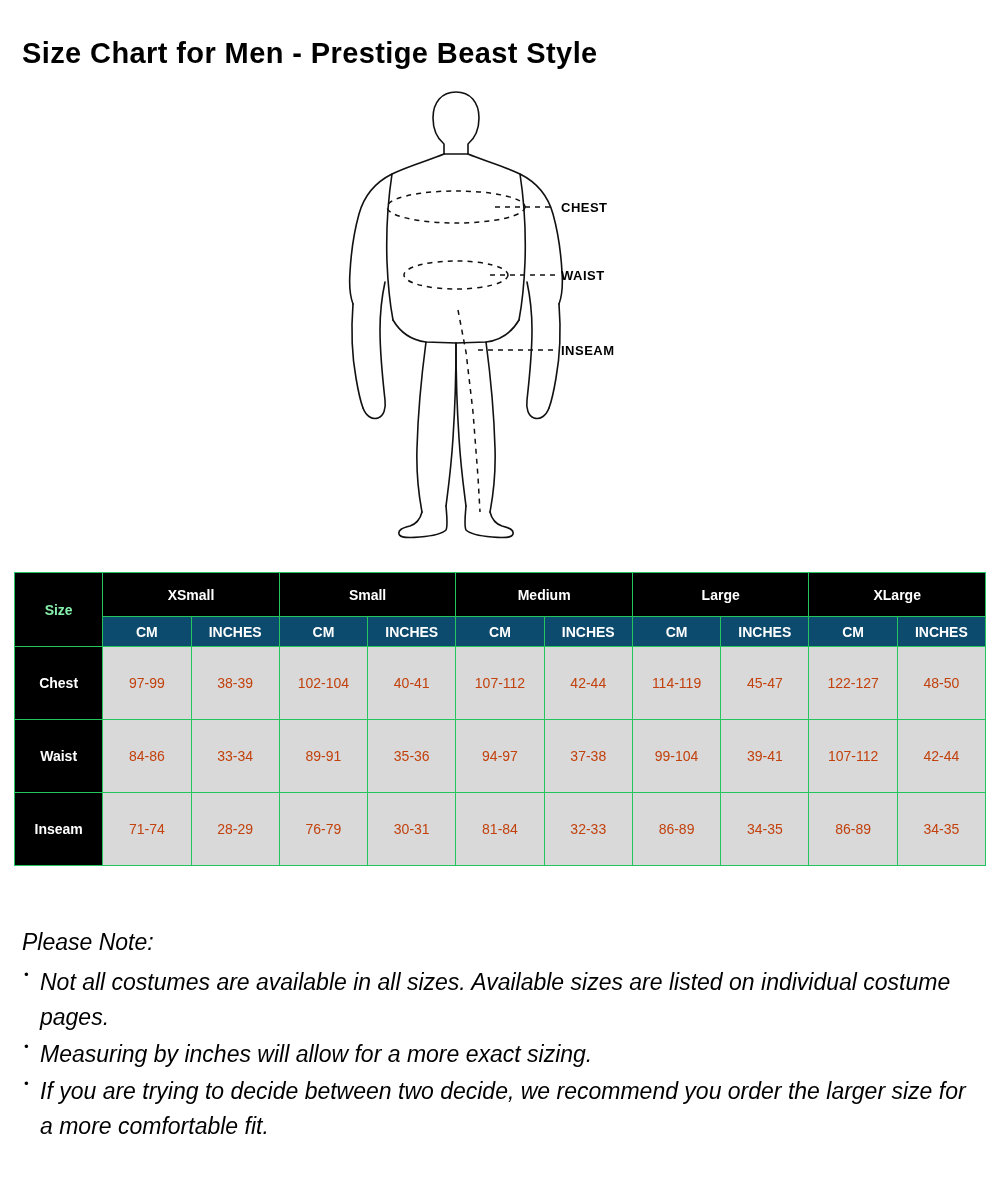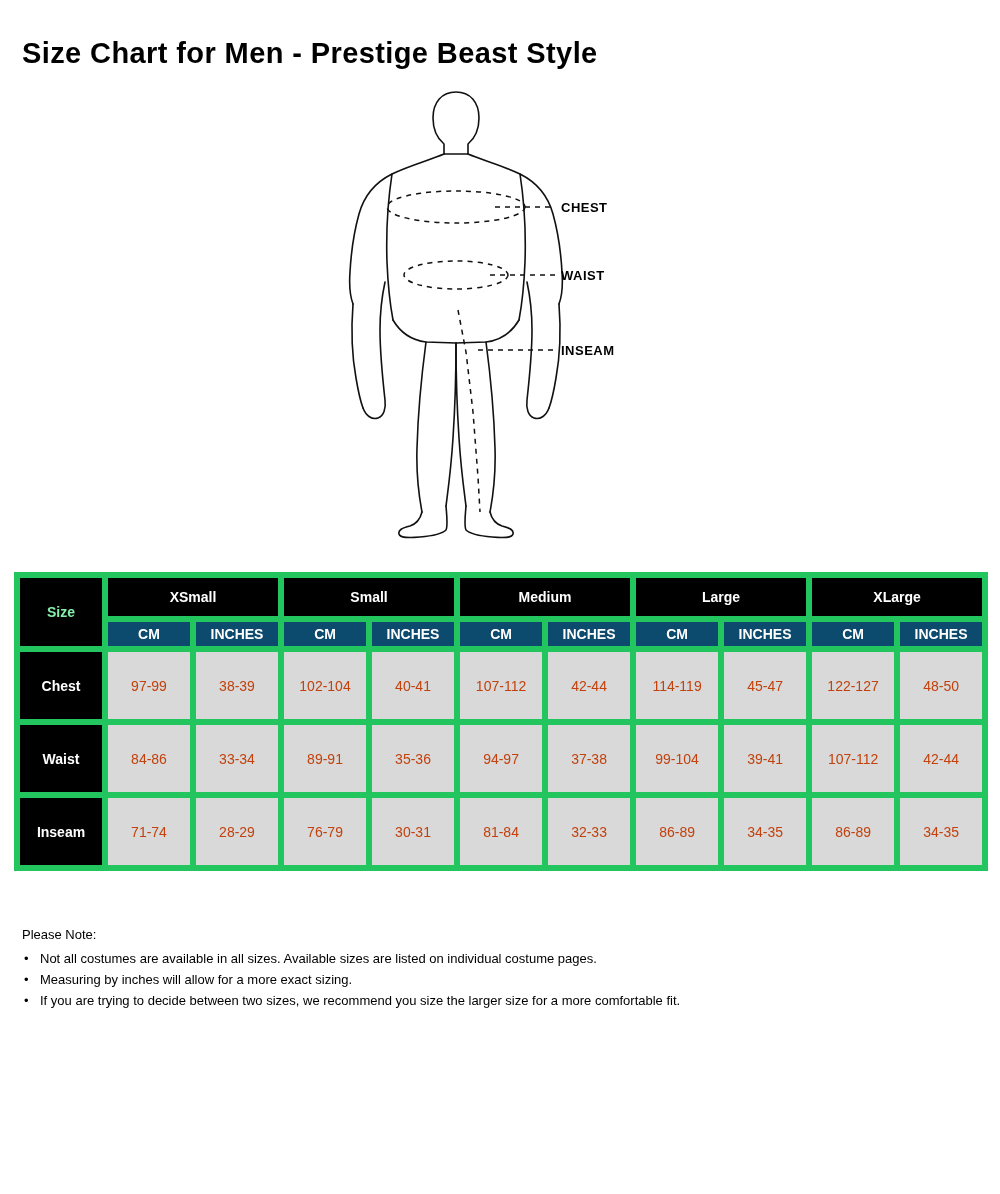--- a/index.html
+++ b/index.html
@@ -49,21 +49,21 @@
   
   table.size-table {
     position: absolute;
     left: 14px;
     top: 572px;
     width: 972px;
     border-collapse: collapse;
     table-layout: fixed;
   }
   table.size-table td, table.size-table th {
-    border: 6px solid #22c55e;
+    border: 1px solid #22c55e;
     text-align: center;
     vertical-align: middle;
     font-size: 14px;
   }
   .hdr-black {
     background: #000000;
     color: #ffffff;
     font-weight: bold;
     font-size: 15px;
     height: 44px;
@@ -92,22 +92,23 @@
   .cell {
     background: #d9d9d9;
     color: #c2410c;
     font-size: 14px;
   }
   .notes {
     position: absolute;
     left: 22px;
     top: 925px;
     width: 960px;
-    font-size: 13px;
+    font-size: 23px;
     line-height: 1.55;
+    font-style: italic;
   }
   .notes .notes-title {
     margin-bottom: 4px;
   }
   .notes ul {
     list-style: none;
     margin: 0;
     padding: 0;
   }
   .notes li {
@@ -254,15 +255,15 @@
       <td class="cell">34-35</td>
     </tr>
   </tbody>
 </table>
 
 <div class="notes">
   <div class="notes-title">Please Note:</div>
   <ul>
     <li>Not all costumes are available in all sizes. Available sizes are listed on individual costume pages.</li>
     <li>Measuring by inches will allow for a more exact sizing.</li>
-    <li>If you are trying to decide between two sizes, we recommend you size the larger size for a more comfortable fit.</li>
+    <li>If you are trying to decide between two decide, we recommend you order the larger size for a more comfortable fit.</li>
   </ul>
 </div>
 
 </body></html>

